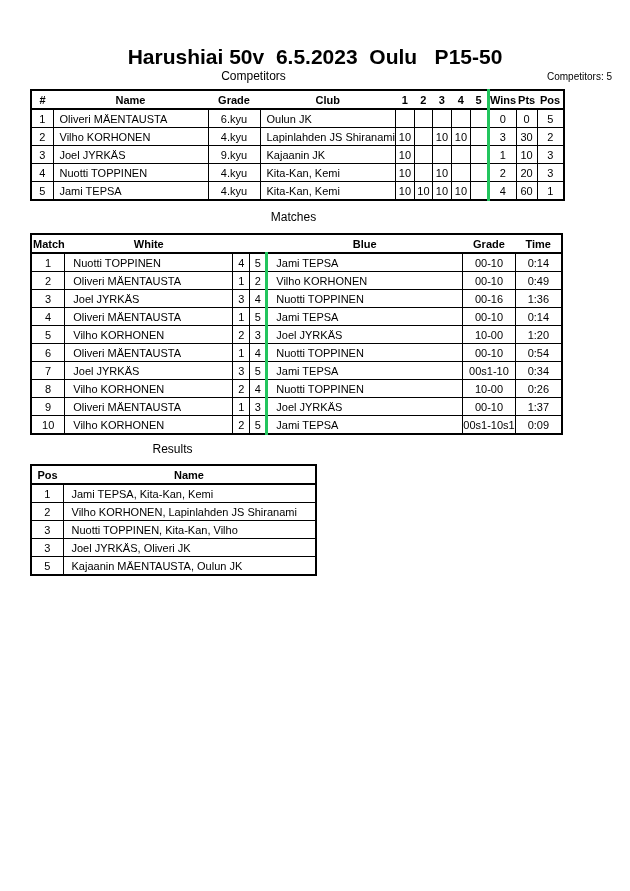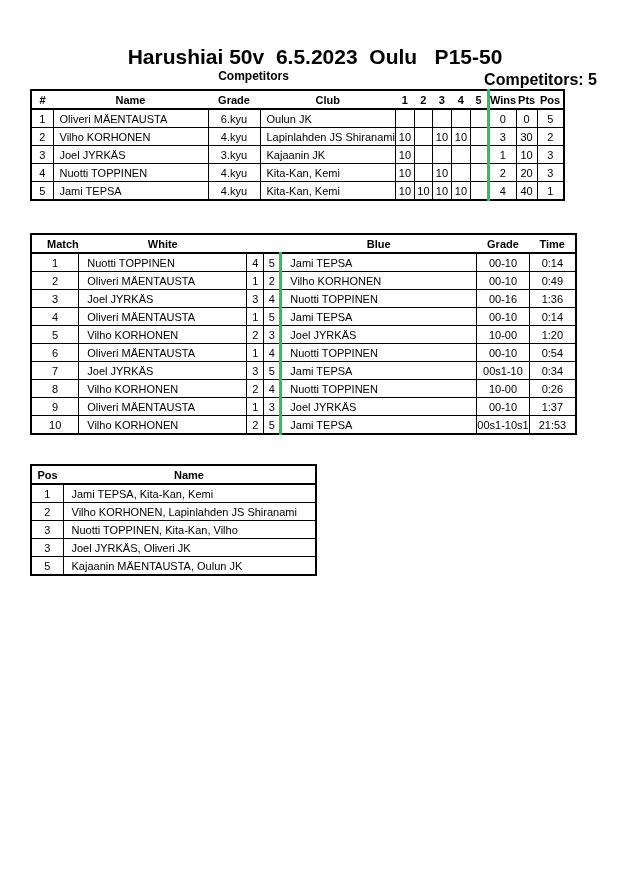--- a/index.html
+++ b/index.html
@@ -16,33 +16,32 @@
     position: absolute;
     top: 45px; left: 0; right: 0;
     text-align: center;
     font-size: 21px;
     font-weight: bold;
     white-space: pre;
   }
   .section-title {
     position: absolute;
     font-size: 12px;
-    font-weight: bold;
+    font-weight: normal;
     text-align: center;
     white-space: pre;
   }
   #competitors-title { top: 69px; left: 30px; width: 447px; }
   #matches-title     { top: 210px; left: 30px; width: 527px; }
   #results-title     { top: 442px; left: 30px; width: 285px; }
   .competitors-count {
     position: absolute;
-    top: 71px; left: 447px; width: 150px;
+    top: 71px; left: 462px; width: 150px;
     text-align: right;
-    font-size: 16px;
-    font-weight: bold;
+    font-size: 10px;
   }
   table.doc {
     position: absolute;
     border-collapse: collapse;
     table-layout: fixed;
     font-size: 11px;
     border: 2px solid #000;
   }
   #competitors-table { top: 89px;  left: 30px; }
   #matches-table     { top: 233px; left: 30px; }
@@ -57,21 +56,21 @@
     overflow: visible;
   }
   .doc th {
     font-weight: bold;
     border-left: none;
     border-right: none;
     border-bottom: 2px solid #000;
   }
   .doc td.txt { text-align: left; padding-left: 6px; }
   .doc td.txt2 { text-align: left; padding-left: 8px; }
-  .doc th.lefthead { text-align: left; padding-left: 15px; }
+  .doc th.lefthead { text-align: left; padding-left: 1px; }
   .doc .sep { border-left: 3px solid #22c55e; }
 </style>
 </head>
 <body>
 
 <div class="page">
 
   <div class="page-title">Harushiai 50v  6.5.2023  Oulu   P15-50</div>
 
   <div class="section-title" id="competitors-title">Competitors</div>
@@ -133,21 +132,21 @@
         <td>10</td>
         <td>10</td>
         <td></td>
         <td class="sep">3</td>
         <td>30</td>
         <td>2</td>
       </tr>
       <tr>
         <td>3</td>
         <td class="txt">Joel JYRKÄS</td>
-        <td>3.kyu</td>
+        <td>9.kyu</td>
         <td class="txt">Kajaanin JK</td>
         <td>10</td>
         <td></td>
         <td></td>
         <td></td>
         <td></td>
         <td class="sep">1</td>
         <td>10</td>
         <td>3</td>
       </tr>
@@ -169,26 +168,27 @@
         <td>5</td>
         <td class="txt">Jami TEPSA</td>
         <td>4.kyu</td>
         <td class="txt">Kita-Kan, Kemi</td>
         <td>10</td>
         <td>10</td>
         <td>10</td>
         <td>10</td>
         <td></td>
         <td class="sep">4</td>
-        <td>40</td>
+        <td>60</td>
         <td>1</td>
       </tr>
     </tbody>
   </table>
 
+  <div class="section-title" id="matches-title">Matches</div>
 
   <table class="doc" id="matches-table">
     <colgroup>
       <col style="width:27px">
         <col style="width:168px">
         <col style="width:17px">
         <col style="width:17px">
       <col style="width:196px">
         <col style="width:52px">
         <col style="width:47px">
@@ -286,25 +286,26 @@
         <td>00-10</td>
         <td>1:37</td>
       </tr>
       <tr>
         <td>10</td>
         <td class="txt2">Vilho KORHONEN</td>
         <td>2</td>
         <td>5</td>
         <td class="txt2 sep">Jami TEPSA</td>
         <td>00s1-10s1</td>
-        <td>21:53</td>
+        <td>0:09</td>
       </tr>
     </tbody>
   </table>
 
+  <div class="section-title" id="results-title">Results</div>
 
   <table class="doc" id="results-table">
     <colgroup>
       <col style="width:32px">
         <col style="width:253px">
     </colgroup>
     <thead>
       <tr>
         <th>Pos</th>
         <th>Name</th>

